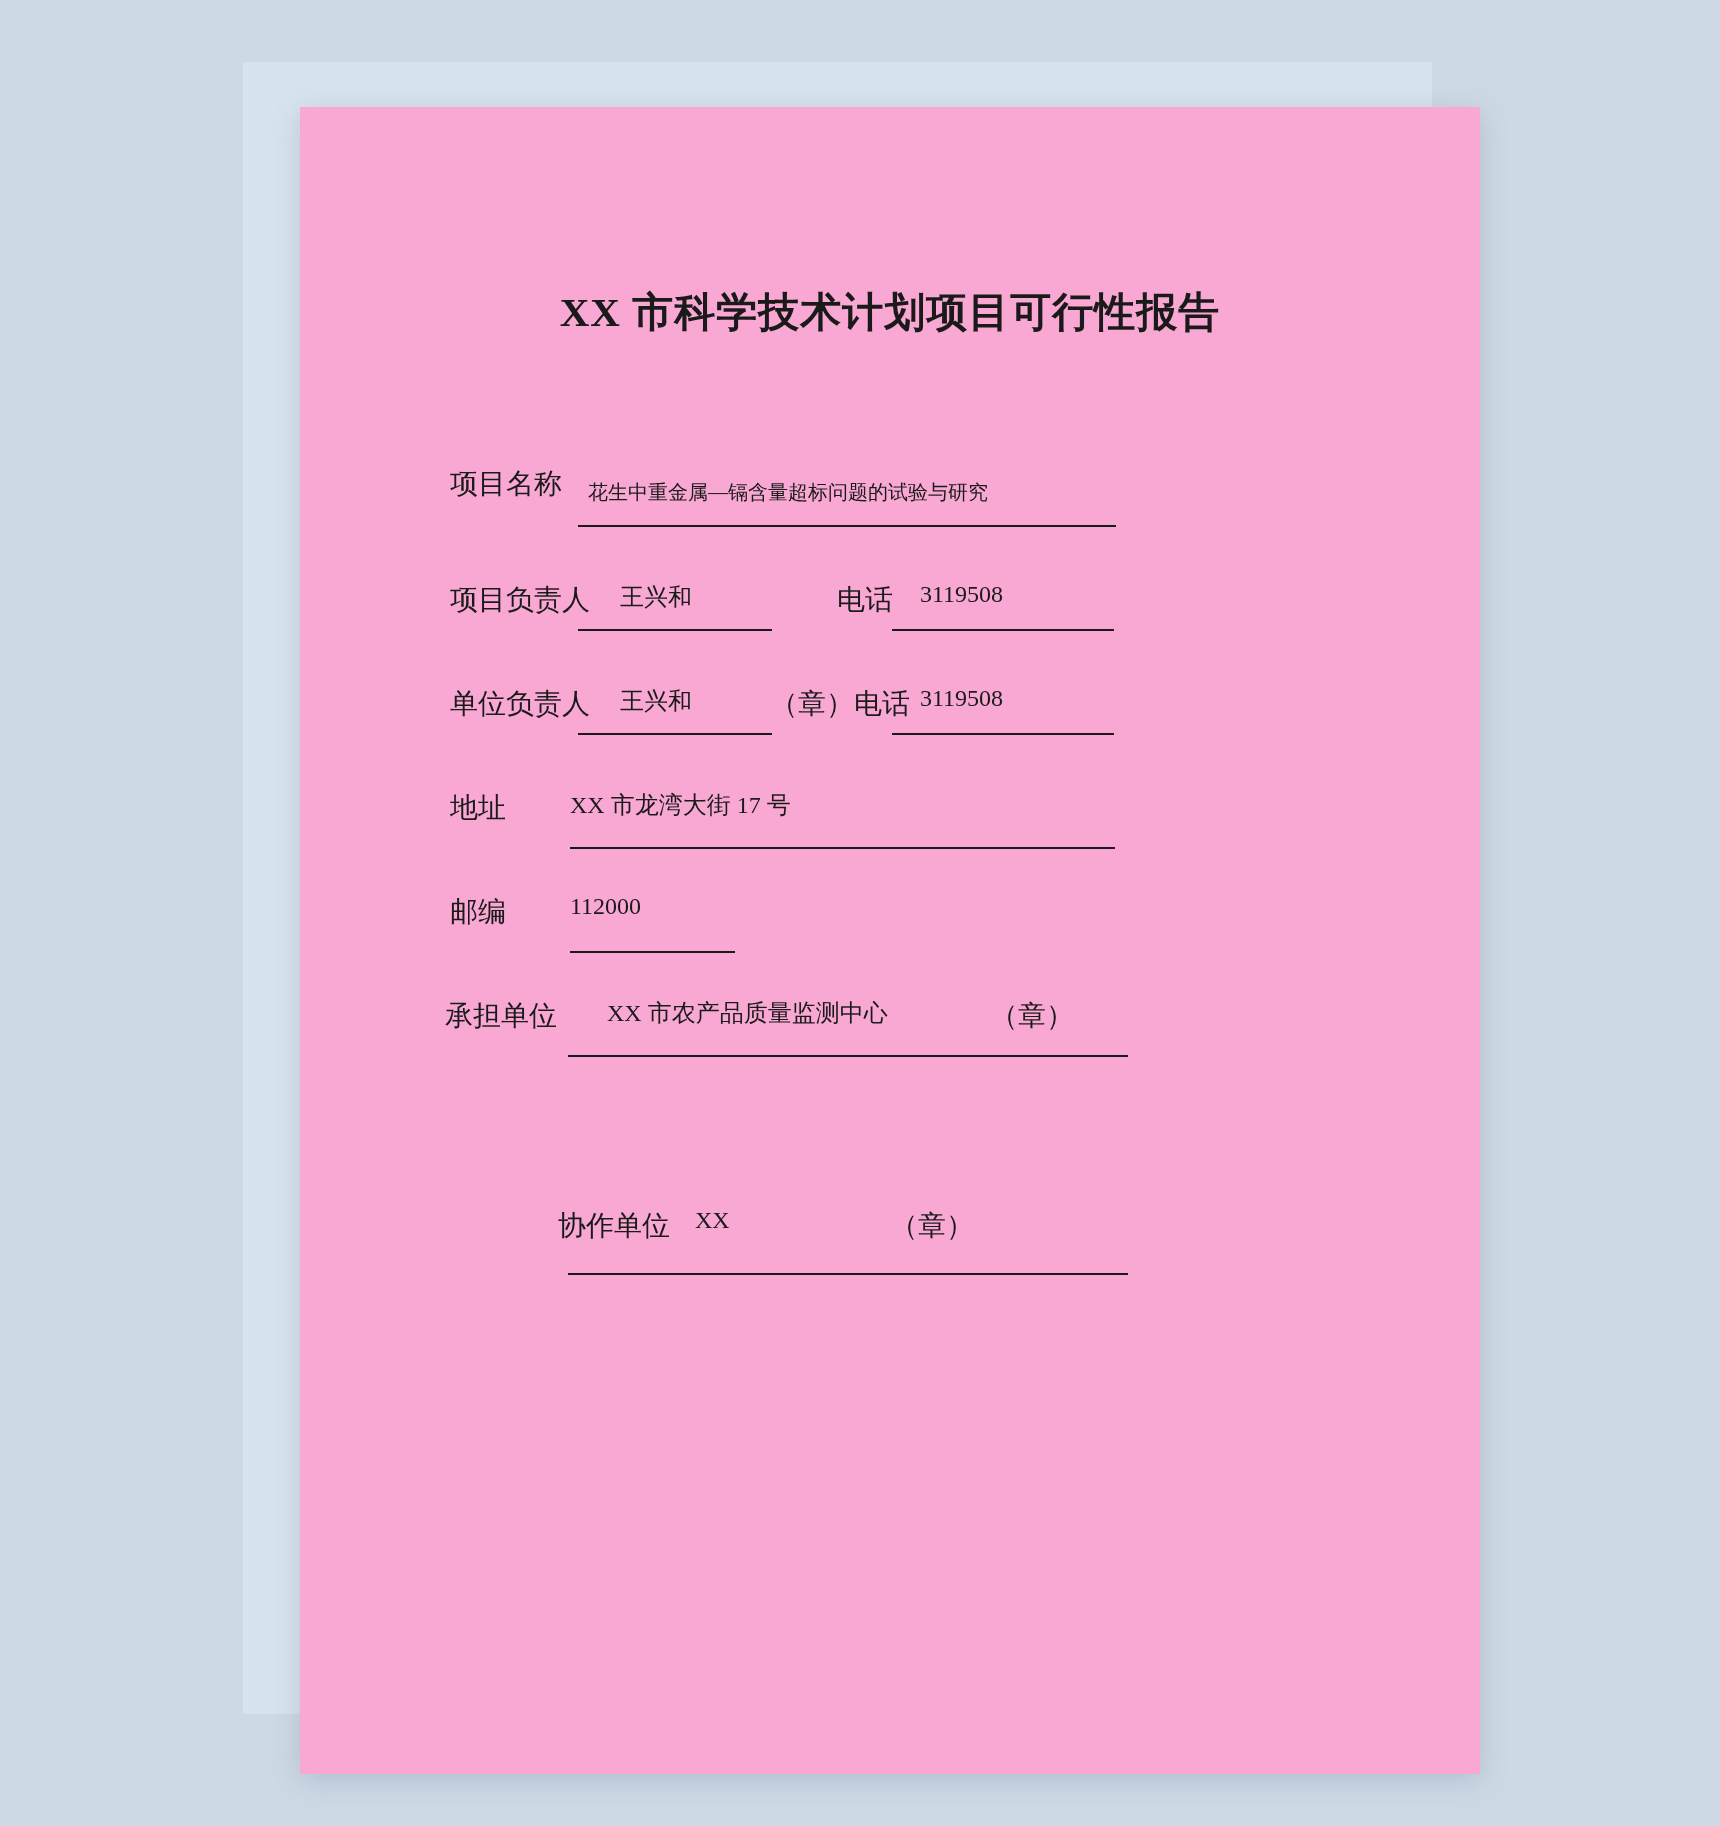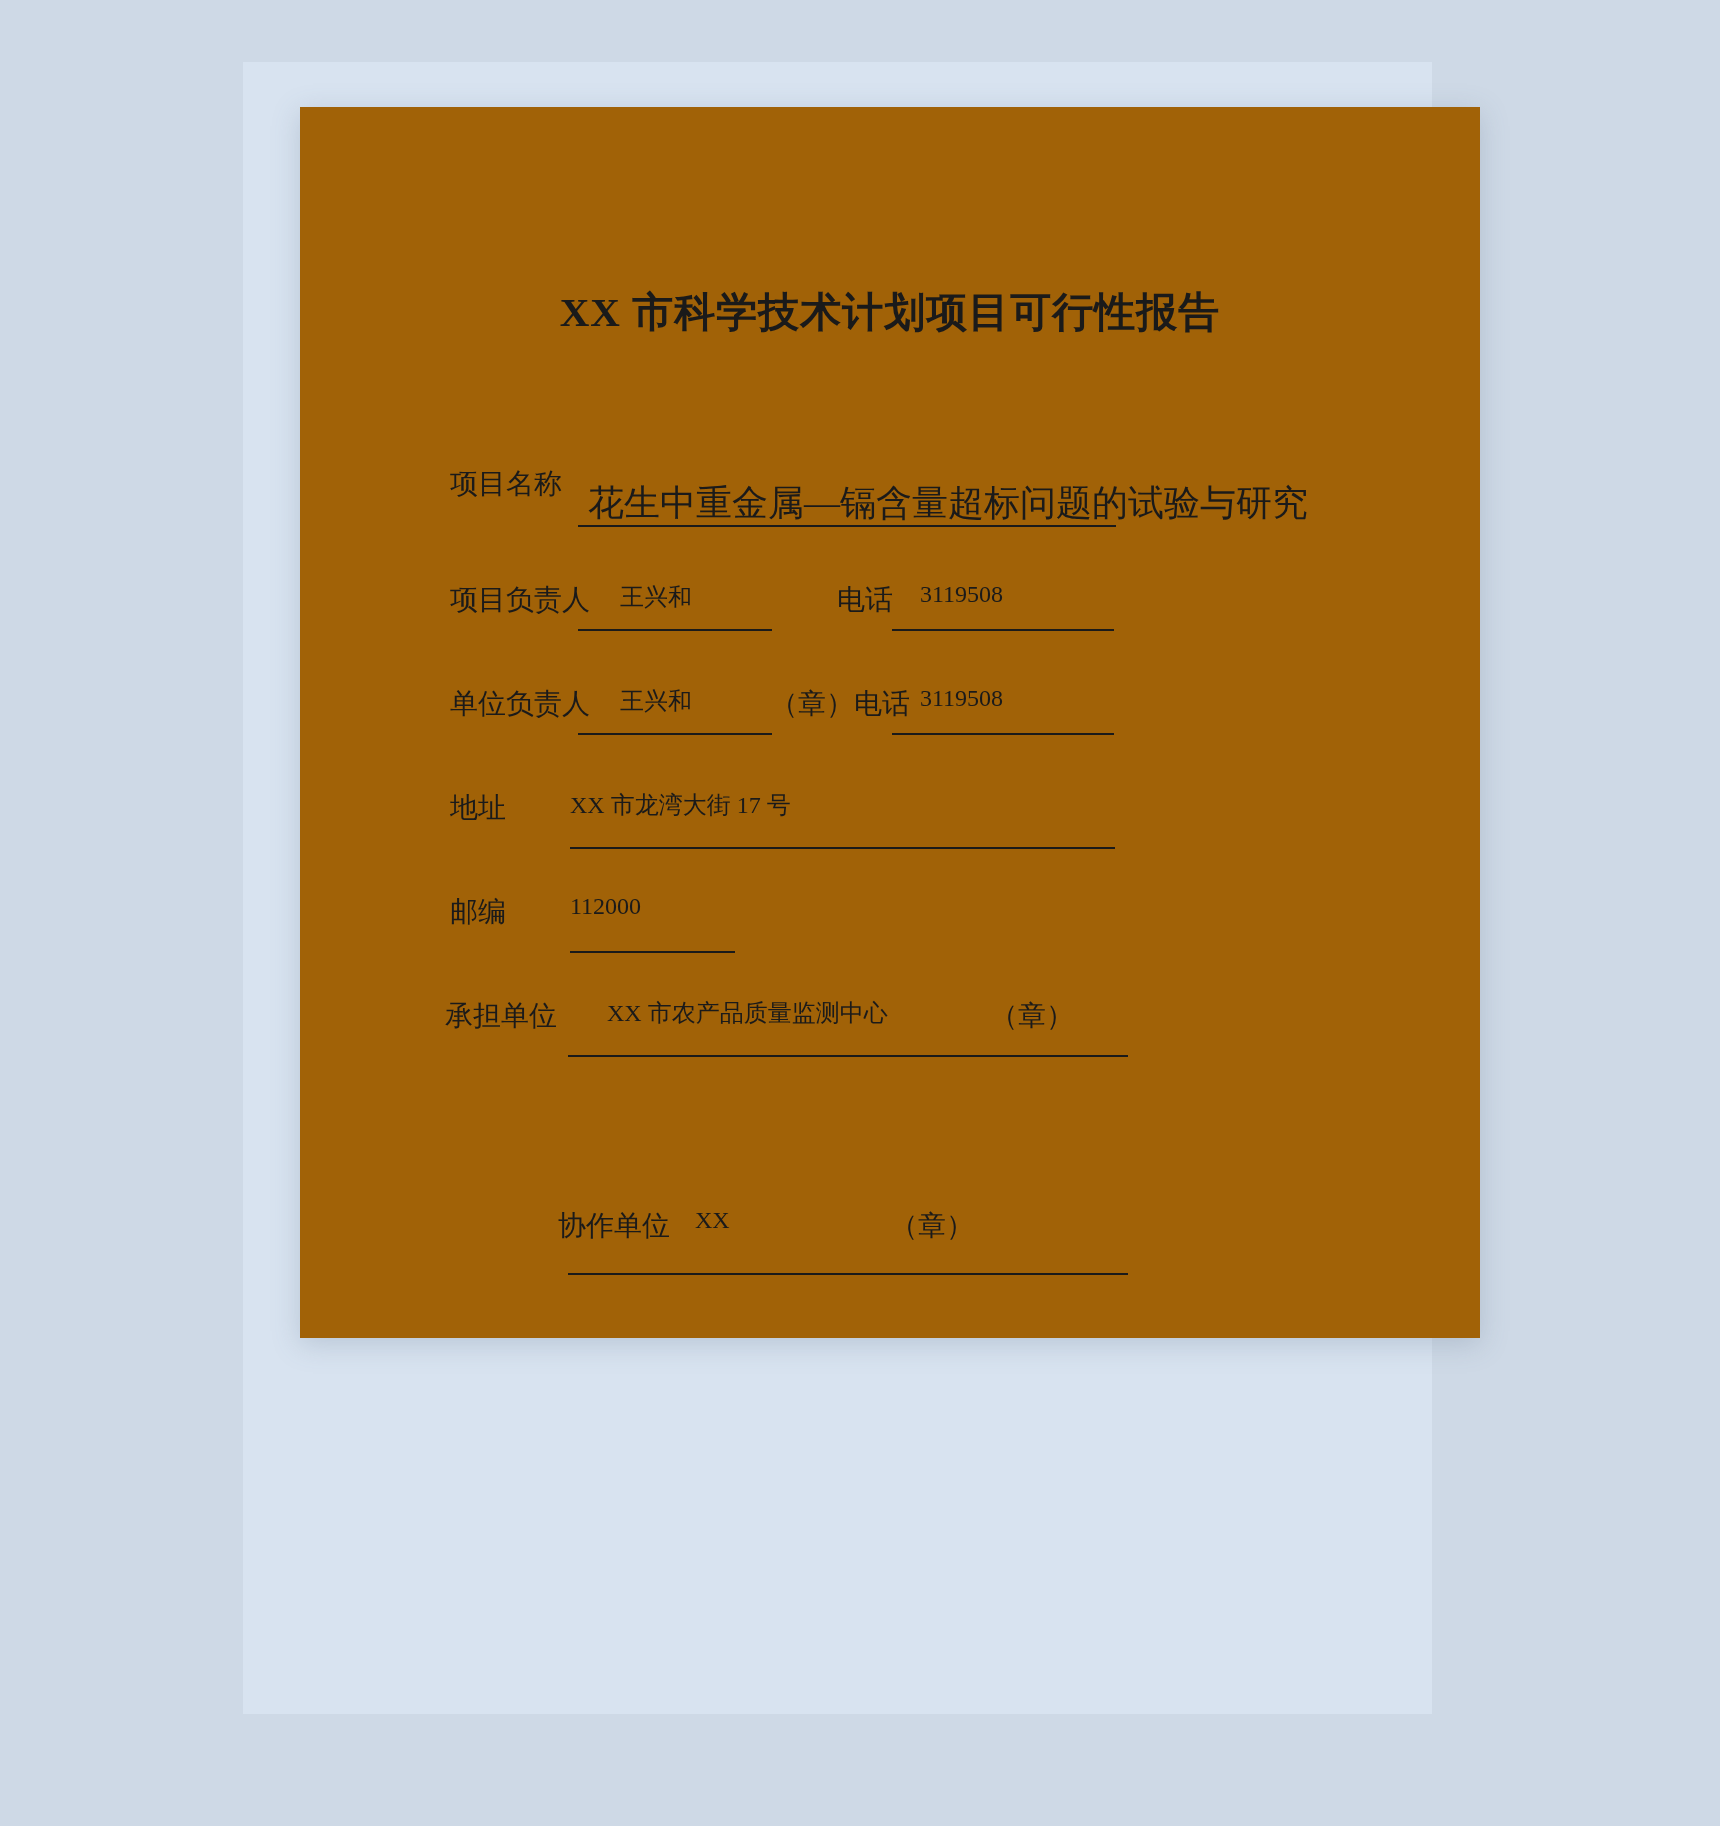--- a/index.html
+++ b/index.html
@@ -26,22 +26,22 @@
     width: 1189px;
     height: 1652px;
     background: #d8e3f0;
   }
   
   .page {
     position: absolute;
     left: 300px;
     top: 107px;
     width: 1180px;
-    height: 1231px;
-    background: #a16207;
+    height: 1667px;
+    background: #f9a8d4;
     box-shadow: 0 6px 26px rgba(90, 110, 135, 0.25);
   }
   .doc-title {
     position: absolute;
     left: 0;
     top: 178px;
     width: 100%;
     text-align: center;
     font-size: 41px;
     font-weight: bold;
@@ -71,21 +71,21 @@
     color: #1a1a1a;
     white-space: nowrap;
   }
   .rule {
     position: absolute;
     border-bottom: 2px solid #1a1a1a;
     height: 0;
   }
   
   .r1-lbl { left: 150px; top: 8px; }
-  .r1-val { left: 288px; top: 22px; font-size: 36px; }
+  .r1-val { left: 288px; top: 22px; font-size: 20px; }
   .r1-rule { left: 278px; top: 68px; width: 538px; }
 
   .r2-lbl { left: 150px; top: 20px; }
   .r2-val { left: 320px; top: 20px; }
   .r2-lbl2 { left: 537px; top: 20px; }
   .r2-val2 { left: 620px; top: 20px; }
   .r2-rule-a { left: 278px; top: 68px; width: 194px; }
   .r2-rule-b { left: 592px; top: 68px; width: 222px; }
 
   .r3-lbl { left: 150px; top: 20px; }

